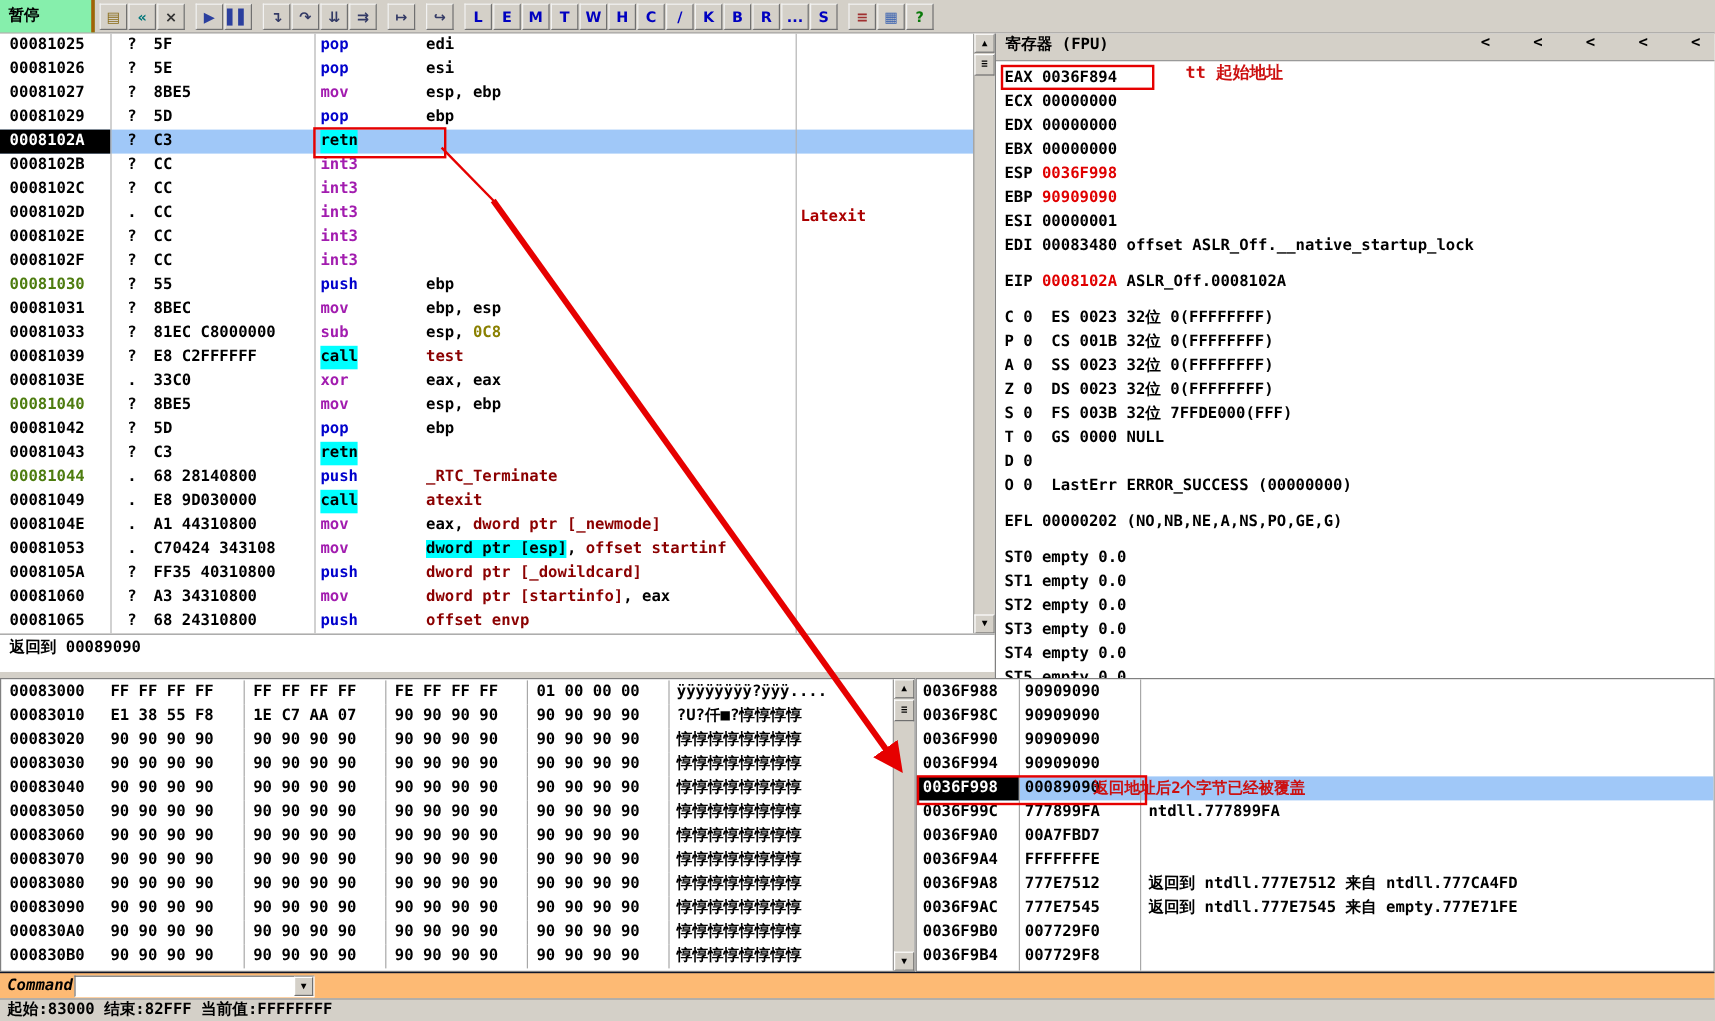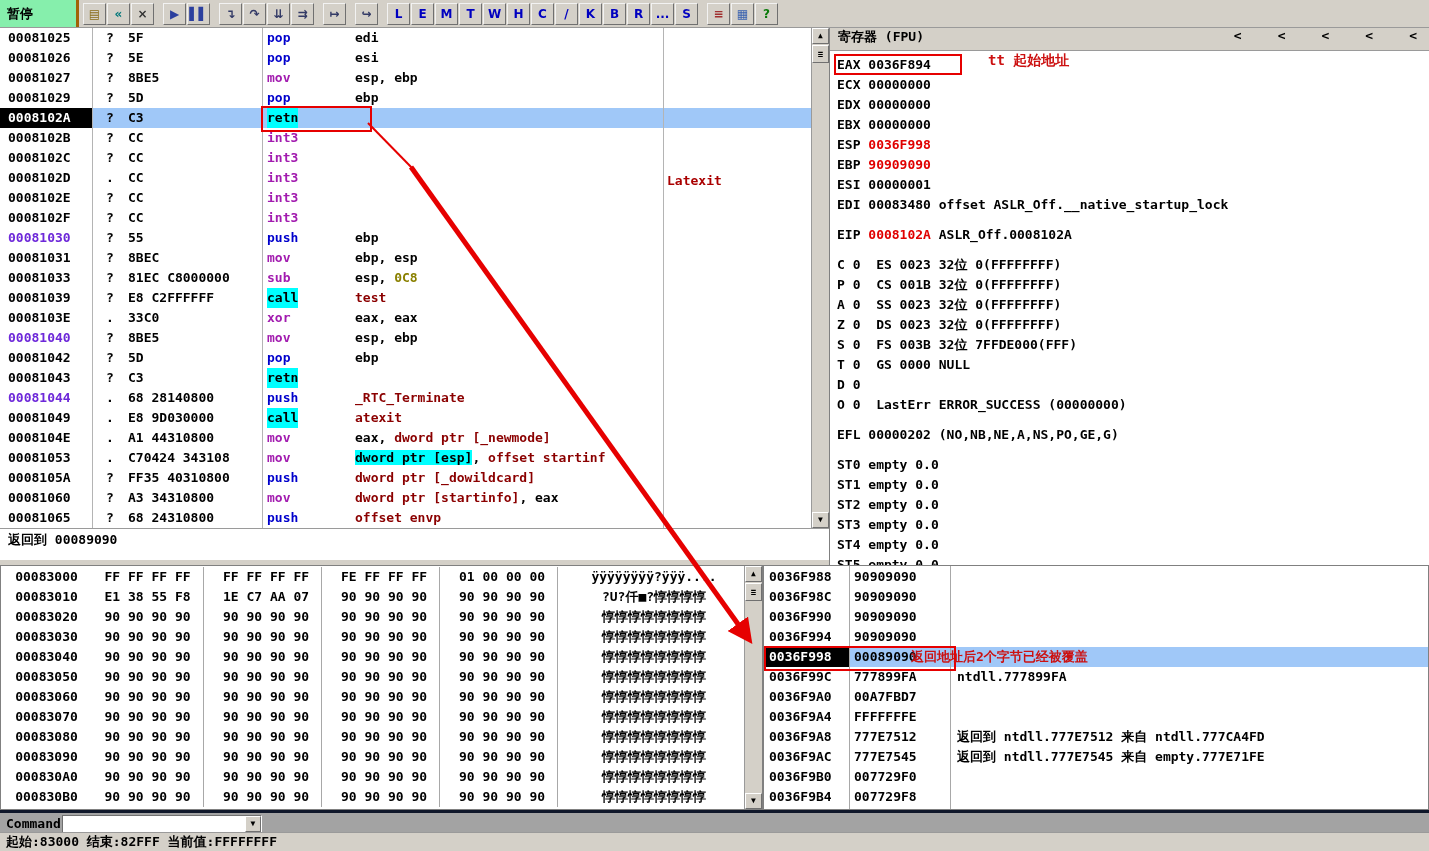--- a/index.html
+++ b/index.html
@@ -16,21 +16,21 @@
           border-color:#f2f2f2 #707070 #707070 #f2f2f2;font:bold 12px "DejaVu Sans",sans-serif;
           padding:0;line-height:20px;text-align:center;cursor:pointer;}
   .tb-gap{display:inline-block;width:8px;}
 
   
   .disasm{position:absolute;left:0;top:28px;width:829px;height:500px;background:#fff;overflow:hidden;}
   .disasm .rows{position:absolute;left:0;top:0;right:18px;}
   .drow{display:flex;height:20px;line-height:20px;white-space:pre;}
   .drow.sel{background:#a0c8f8;}
   .c-addr{width:92px;padding-left:8px;box-sizing:border-box;}
-  .c-addr.red{color:#6d28d9;}
+  .c-addr.red{color:#4d7c0f;}
   .c-addr.selblk{background:#000;color:#fff;}
   .c-mark{width:36px;padding-left:14px;box-sizing:border-box;}
   .c-bytes{width:134px;}
   .c-code{flex:1;position:relative;padding-left:5px;box-sizing:border-box;overflow:hidden;}
   .mn{display:inline-block;}
   .mn.blue{color:#0000cc;text-align:right;}
   .mn.cyan{background:#00ffff;color:#000;}
   .mn.p{color:#a21caf;}
   .ops{position:absolute;left:93px;top:0;}
   .sg-p{color:#000;}
@@ -61,41 +61,41 @@
   .reg-arrows{display:flex;gap:36px;margin-right:4px;}
   .reg-arrow{cursor:pointer;}
   .reg-lines{padding-top:4px;}
   .regline{height:20px;line-height:20px;padding-left:7px;white-space:pre;}
   .regline.half{height:10px;}
   .regbox{outline:2px solid #e60000;outline-offset:1px;padding-right:28px;}
 
   
   .dump{position:absolute;left:0;top:565px;width:763px;height:245px;background:#fff;
         border:1px solid #808080;box-sizing:border-box;overflow:hidden;}
-  .dump .rows{position:absolute;left:0;top:1px;right:18px;text-align:center;}
+  .dump .rows{position:absolute;left:0;top:1px;right:18px;}
   .hrow{display:flex;height:20px;line-height:20px;white-space:pre;}
   .h-addr{width:84px;padding-left:7px;box-sizing:border-box;}
   .h-g{width:118px;padding-left:7px;box-sizing:border-box;border-left:1px solid #a8a8a8;}
   .h-g.first{border-left:none;}
   .h-ascii{flex:1;padding-left:6px;border-left:1px solid #a8a8a8;overflow:hidden;}
 
   
   .stack{position:absolute;left:763px;top:565px;width:666px;height:245px;background:#fff;
          border:1px solid #808080;box-sizing:border-box;overflow:hidden;}
   .stack .rows{position:absolute;left:0;top:1px;right:0;}
   .srow{display:flex;height:20px;line-height:20px;white-space:pre;}
   .srow.sel{background:#a0c8f8;}
   .s-addr{width:85px;padding-left:5px;box-sizing:border-box;}
   .s-addr.selblk{background:#000;color:#fff;}
   .s-val{width:101px;padding-left:5px;box-sizing:border-box;}
   .s-com{flex:1;padding-left:7px;overflow:hidden;}
   .vl2{position:absolute;top:0;bottom:0;width:1px;background:#a8a8a8;}
 
   
-  .cmdbar{position:absolute;left:0;top:810px;width:100%;height:22px;background:#a3a3a3;border-top:3px solid #0f172a;box-sizing:border-box;}
+  .cmdbar{position:absolute;left:0;top:810px;width:100%;height:22px;background:#fdba74;border-top:1px solid #0f172a;box-sizing:border-box;font-style:italic;}
   .cmd-label{position:absolute;left:6px;top:0;line-height:22px;}
   .combo{position:absolute;left:62px;top:2px;width:200px;height:18px;background:#fff;border:1px solid;
          border-color:#707070 #fff #fff #707070;box-sizing:border-box;}
   .cmd-input{position:absolute;left:1px;top:1px;width:176px;height:13px;border:none;outline:none;
              font:inherit;padding:0 2px;background:#fff;}
   .combo-btn{position:absolute;right:0;top:0;width:16px;height:16px;background:#d4d0c8;border:1px solid;
              border-color:#fff #707070 #707070 #fff;text-align:center;line-height:14px;font-size:8px;box-sizing:border-box;cursor:pointer;}
   .statusbar{position:absolute;left:0;top:832px;width:100%;height:19px;background:#d4d0c8;
              border-top:1px solid #9a9a9a;line-height:18px;padding-left:6px;box-sizing:border-box;}
 

